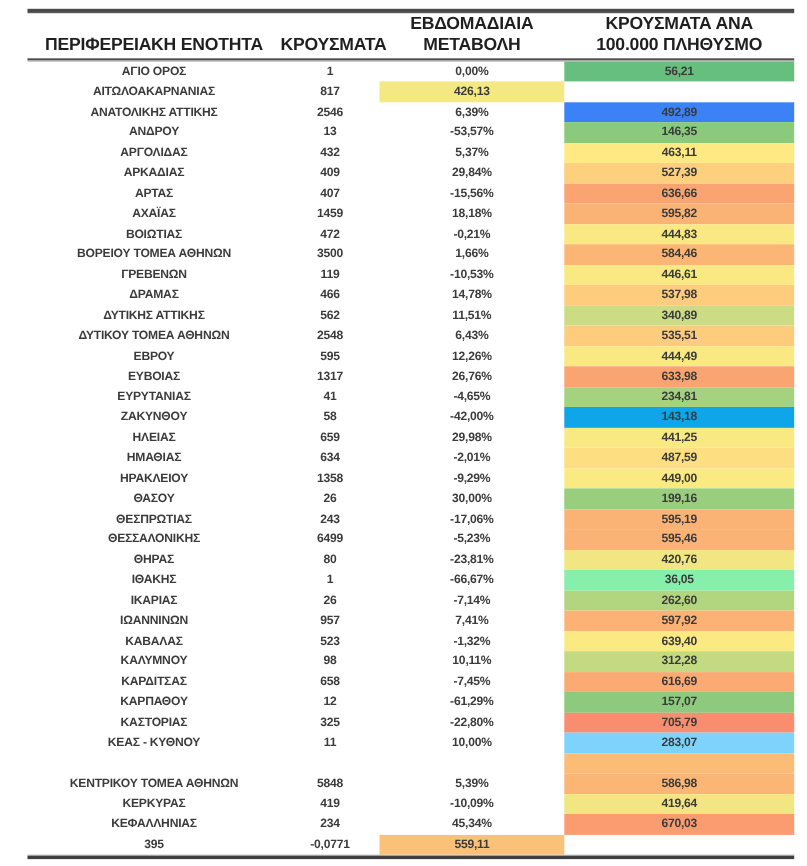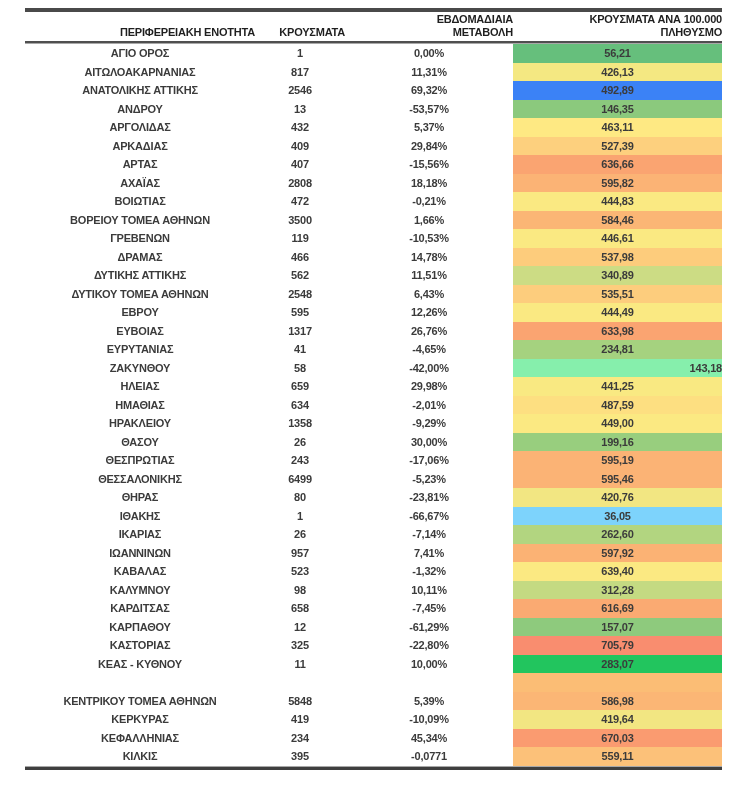--- a/index.html
+++ b/index.html
@@ -22,22 +22,22 @@
     background: #ffffff;
   }
   .header-row {
     display: grid;
     grid-template-columns: 230px 90px 168px 209px;
     align-items: end;
     min-height: 29px;
     padding: 1px 0 2px 0;
   }
   .header-cell {
-    text-align: right;
-    font-size: 11px;
+    text-align: center;
+    font-size: 16px;
     font-weight: 700;
     color: #1f1f1f;
     line-height: 1.18;
     letter-spacing: -0.2px;
   }
   .header-cell .hc-inner { display: inline-block; }
   .hc-weekly .hc-inner { max-width: 112px; }
   .hc-per100k .hc-inner { max-width: 172px; }
   .rule-header {
     height: 3px;
@@ -97,27 +97,26 @@
   <div class="table-body">
       <div class="row">
         <div class="cell c0">ΑΓΙΟ ΟΡΟΣ</div>
         <div class="cell c1">1</div>
         <div class="cell c2">0,00%</div>
         <div class="cell c3" style="background: rgb(102, 191, 124);">56,21</div>
       </div>
       <div class="row">
         <div class="cell c0">ΑΙΤΩΛΟΑΚΑΡΝΑΝΙΑΣ</div>
         <div class="cell c1">817</div>
-        <div class="cell c2">11,31%</div>
         <div class="cell c3" style="background: rgb(244, 232, 130);">426,13</div>
       </div>
       <div class="row">
         <div class="cell c0">ΑΝΑΤΟΛΙΚΗΣ ΑΤΤΙΚΗΣ</div>
         <div class="cell c1">2546</div>
-        <div class="cell c2">69,32%</div>
+        <div class="cell c2">6,39%</div>
         <div class="cell c3" style="background: #3b82f6;">492,89</div>
       </div>
       <div class="row">
         <div class="cell c0">ΑΝΔΡΟΥ</div>
         <div class="cell c1">13</div>
         <div class="cell c2">-53,57%</div>
         <div class="cell c3" style="background: rgb(139, 201, 125);">146,35</div>
       </div>
       <div class="row">
         <div class="cell c0">ΑΡΓΟΛΙΔΑΣ</div>
@@ -132,21 +131,21 @@
         <div class="cell c3" style="background: rgb(253, 208, 126);">527,39</div>
       </div>
       <div class="row">
         <div class="cell c0">ΑΡΤΑΣ</div>
         <div class="cell c1">407</div>
         <div class="cell c2">-15,56%</div>
         <div class="cell c3" style="background: rgb(250, 164, 113);">636,66</div>
       </div>
       <div class="row">
         <div class="cell c0">ΑΧΑΪΑΣ</div>
-        <div class="cell c1">2808</div>
+        <div class="cell c1">1459</div>
         <div class="cell c2">18,18%</div>
         <div class="cell c3" style="background: rgb(251, 179, 117); text-align: center;">595,82</div>
       </div>
       <div class="row">
         <div class="cell c0">ΒΟΙΩΤΙΑΣ</div>
         <div class="cell c1">472</div>
         <div class="cell c2">-0,21%</div>
         <div class="cell c3" style="background: rgb(250, 233, 130);">444,83</div>
       </div>
       <div class="row">
@@ -194,21 +193,21 @@
       <div class="row">
         <div class="cell c0">ΕΥΡΥΤΑΝΙΑΣ</div>
         <div class="cell c1">41</div>
         <div class="cell c2">-4,65%</div>
         <div class="cell c3" style="background: rgb(165, 210, 127);">234,81</div>
       </div>
       <div class="row">
         <div class="cell c0">ΖΑΚΥΝΘΟΥ</div>
         <div class="cell c1">58</div>
         <div class="cell c2">-42,00%</div>
-        <div class="cell c3" style="background: #86efac; text-align: right;">143,18</div>
+        <div class="cell c3" style="background: #0ea5e9;">143,18</div>
       </div>
       <div class="row">
         <div class="cell c0">ΗΛΕΙΑΣ</div>
         <div class="cell c1">659</div>
         <div class="cell c2">29,98%</div>
         <div class="cell c3" style="background: rgb(249, 233, 130);">441,25</div>
       </div>
       <div class="row">
         <div class="cell c0">ΗΜΑΘΙΑΣ</div>
         <div class="cell c1">634</div>
@@ -242,21 +241,21 @@
       <div class="row">
         <div class="cell c0">ΘΗΡΑΣ</div>
         <div class="cell c1">80</div>
         <div class="cell c2">-23,81%</div>
         <div class="cell c3" style="background: rgb(242, 230, 130);">420,76</div>
       </div>
       <div class="row">
         <div class="cell c0">ΙΘΑΚΗΣ</div>
         <div class="cell c1">1</div>
         <div class="cell c2">-66,67%</div>
-        <div class="cell c3" style="background: #7dd3fc;">36,05</div>
+        <div class="cell c3" style="background: #86efac;">36,05</div>
       </div>
       <div class="row">
         <div class="cell c0">ΙΚΑΡΙΑΣ</div>
         <div class="cell c1">26</div>
         <div class="cell c2">-7,14%</div>
         <div class="cell c3" style="background: rgb(178, 213, 128);">262,60</div>
       </div>
       <div class="row">
         <div class="cell c0">ΙΩΑΝΝΙΝΩΝ</div>
         <div class="cell c1">957</div>
@@ -290,21 +289,21 @@
       <div class="row">
         <div class="cell c0">ΚΑΣΤΟΡΙΑΣ</div>
         <div class="cell c1">325</div>
         <div class="cell c2">-22,80%</div>
         <div class="cell c3" style="background: rgb(249, 141, 111);">705,79</div>
       </div>
       <div class="row">
         <div class="cell c0">ΚΕΑΣ - ΚΥΘΝΟΥ</div>
         <div class="cell c1">11</div>
         <div class="cell c2">10,00%</div>
-        <div class="cell c3" style="background: #22c55e;">283,07</div>
+        <div class="cell c3" style="background: #7dd3fc;">283,07</div>
       </div>
       <div class="row">
         <div class="cell c0"></div>
         <div class="cell c1"></div>
         <div class="cell c2"></div>
         <div class="cell c3" style="background: rgb(251, 189, 117);"></div>
       </div>
       <div class="row">
         <div class="cell c0">ΚΕΝΤΡΙΚΟΥ ΤΟΜΕΑ ΑΘΗΝΩΝ</div>
         <div class="cell c1">5848</div>
@@ -317,21 +316,20 @@
         <div class="cell c2">-10,09%</div>
         <div class="cell c3" style="background: rgb(242, 230, 130);">419,64</div>
       </div>
       <div class="row">
         <div class="cell c0">ΚΕΦΑΛΛΗΝΙΑΣ</div>
         <div class="cell c1">234</div>
         <div class="cell c2">45,34%</div>
         <div class="cell c3" style="background: rgb(250, 155, 112);">670,03</div>
       </div>
       <div class="row">
-        <div class="cell c0">ΚΙΛΚΙΣ</div>
         <div class="cell c1">395</div>
         <div class="cell c2">-0,0771</div>
         <div class="cell c3" style="background: rgb(252, 193, 121);">559,11</div>
       </div>
     </div>
 
   <div class="rule-bottom"></div>
 
 </div>
 

